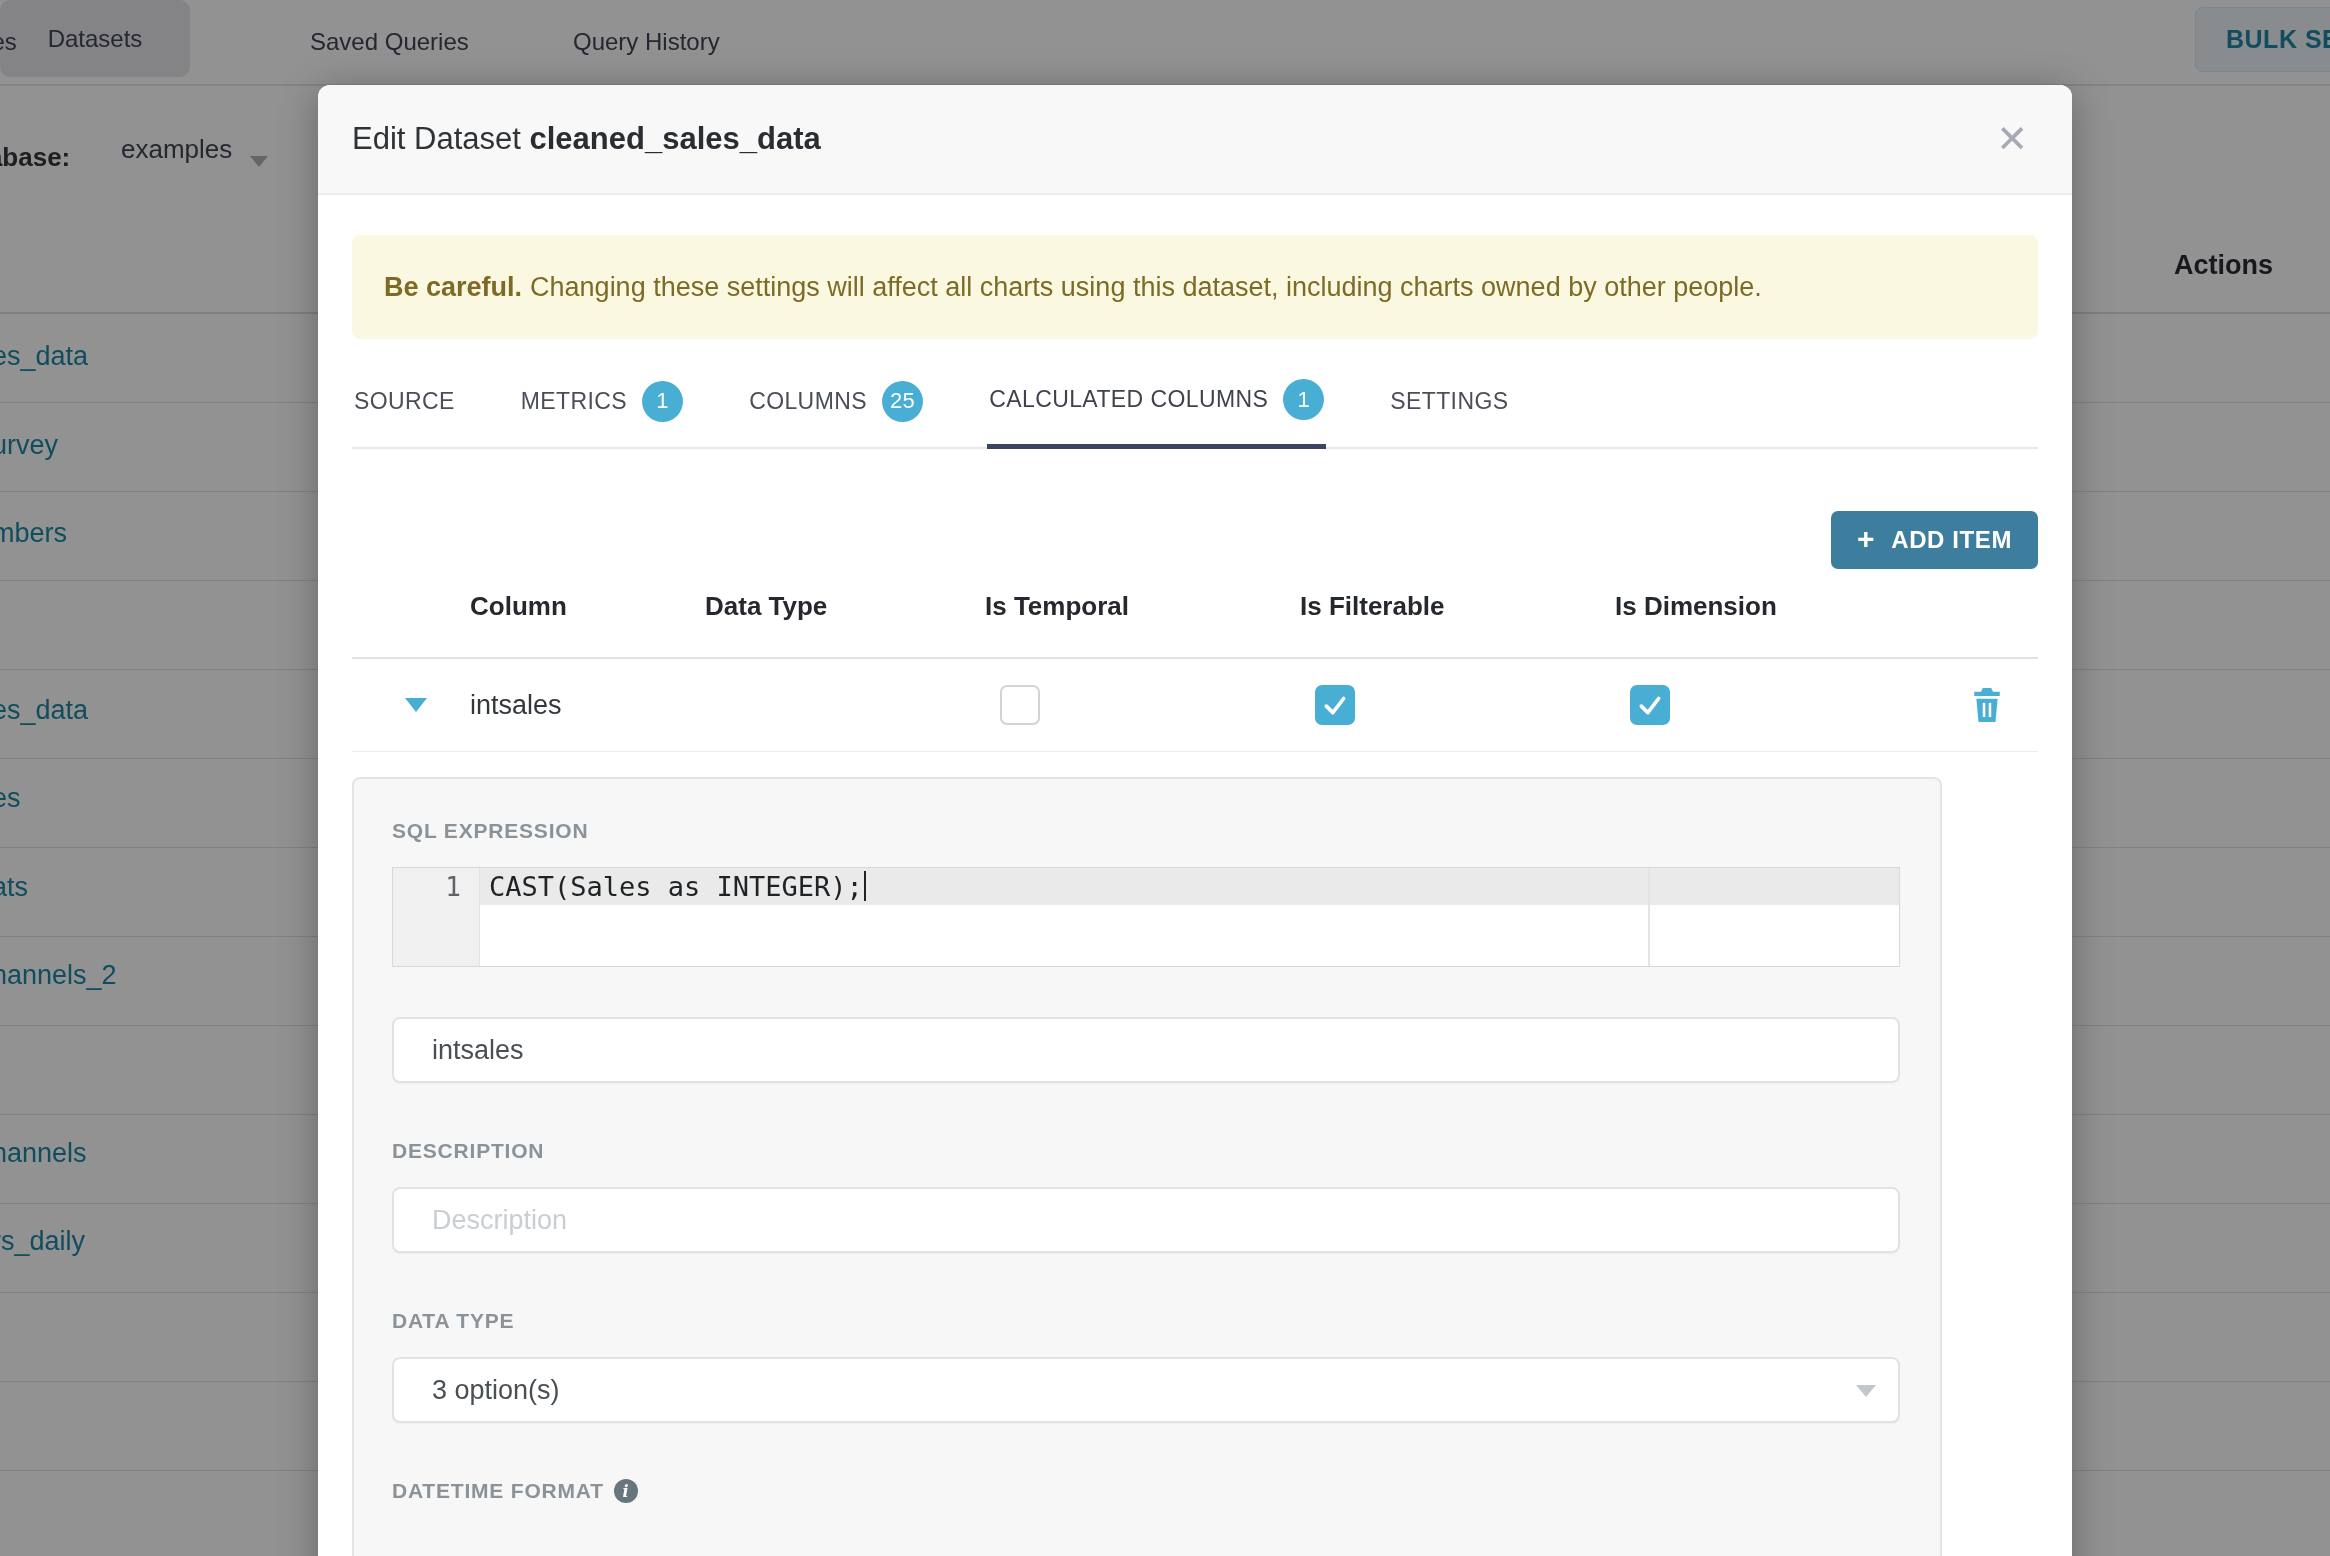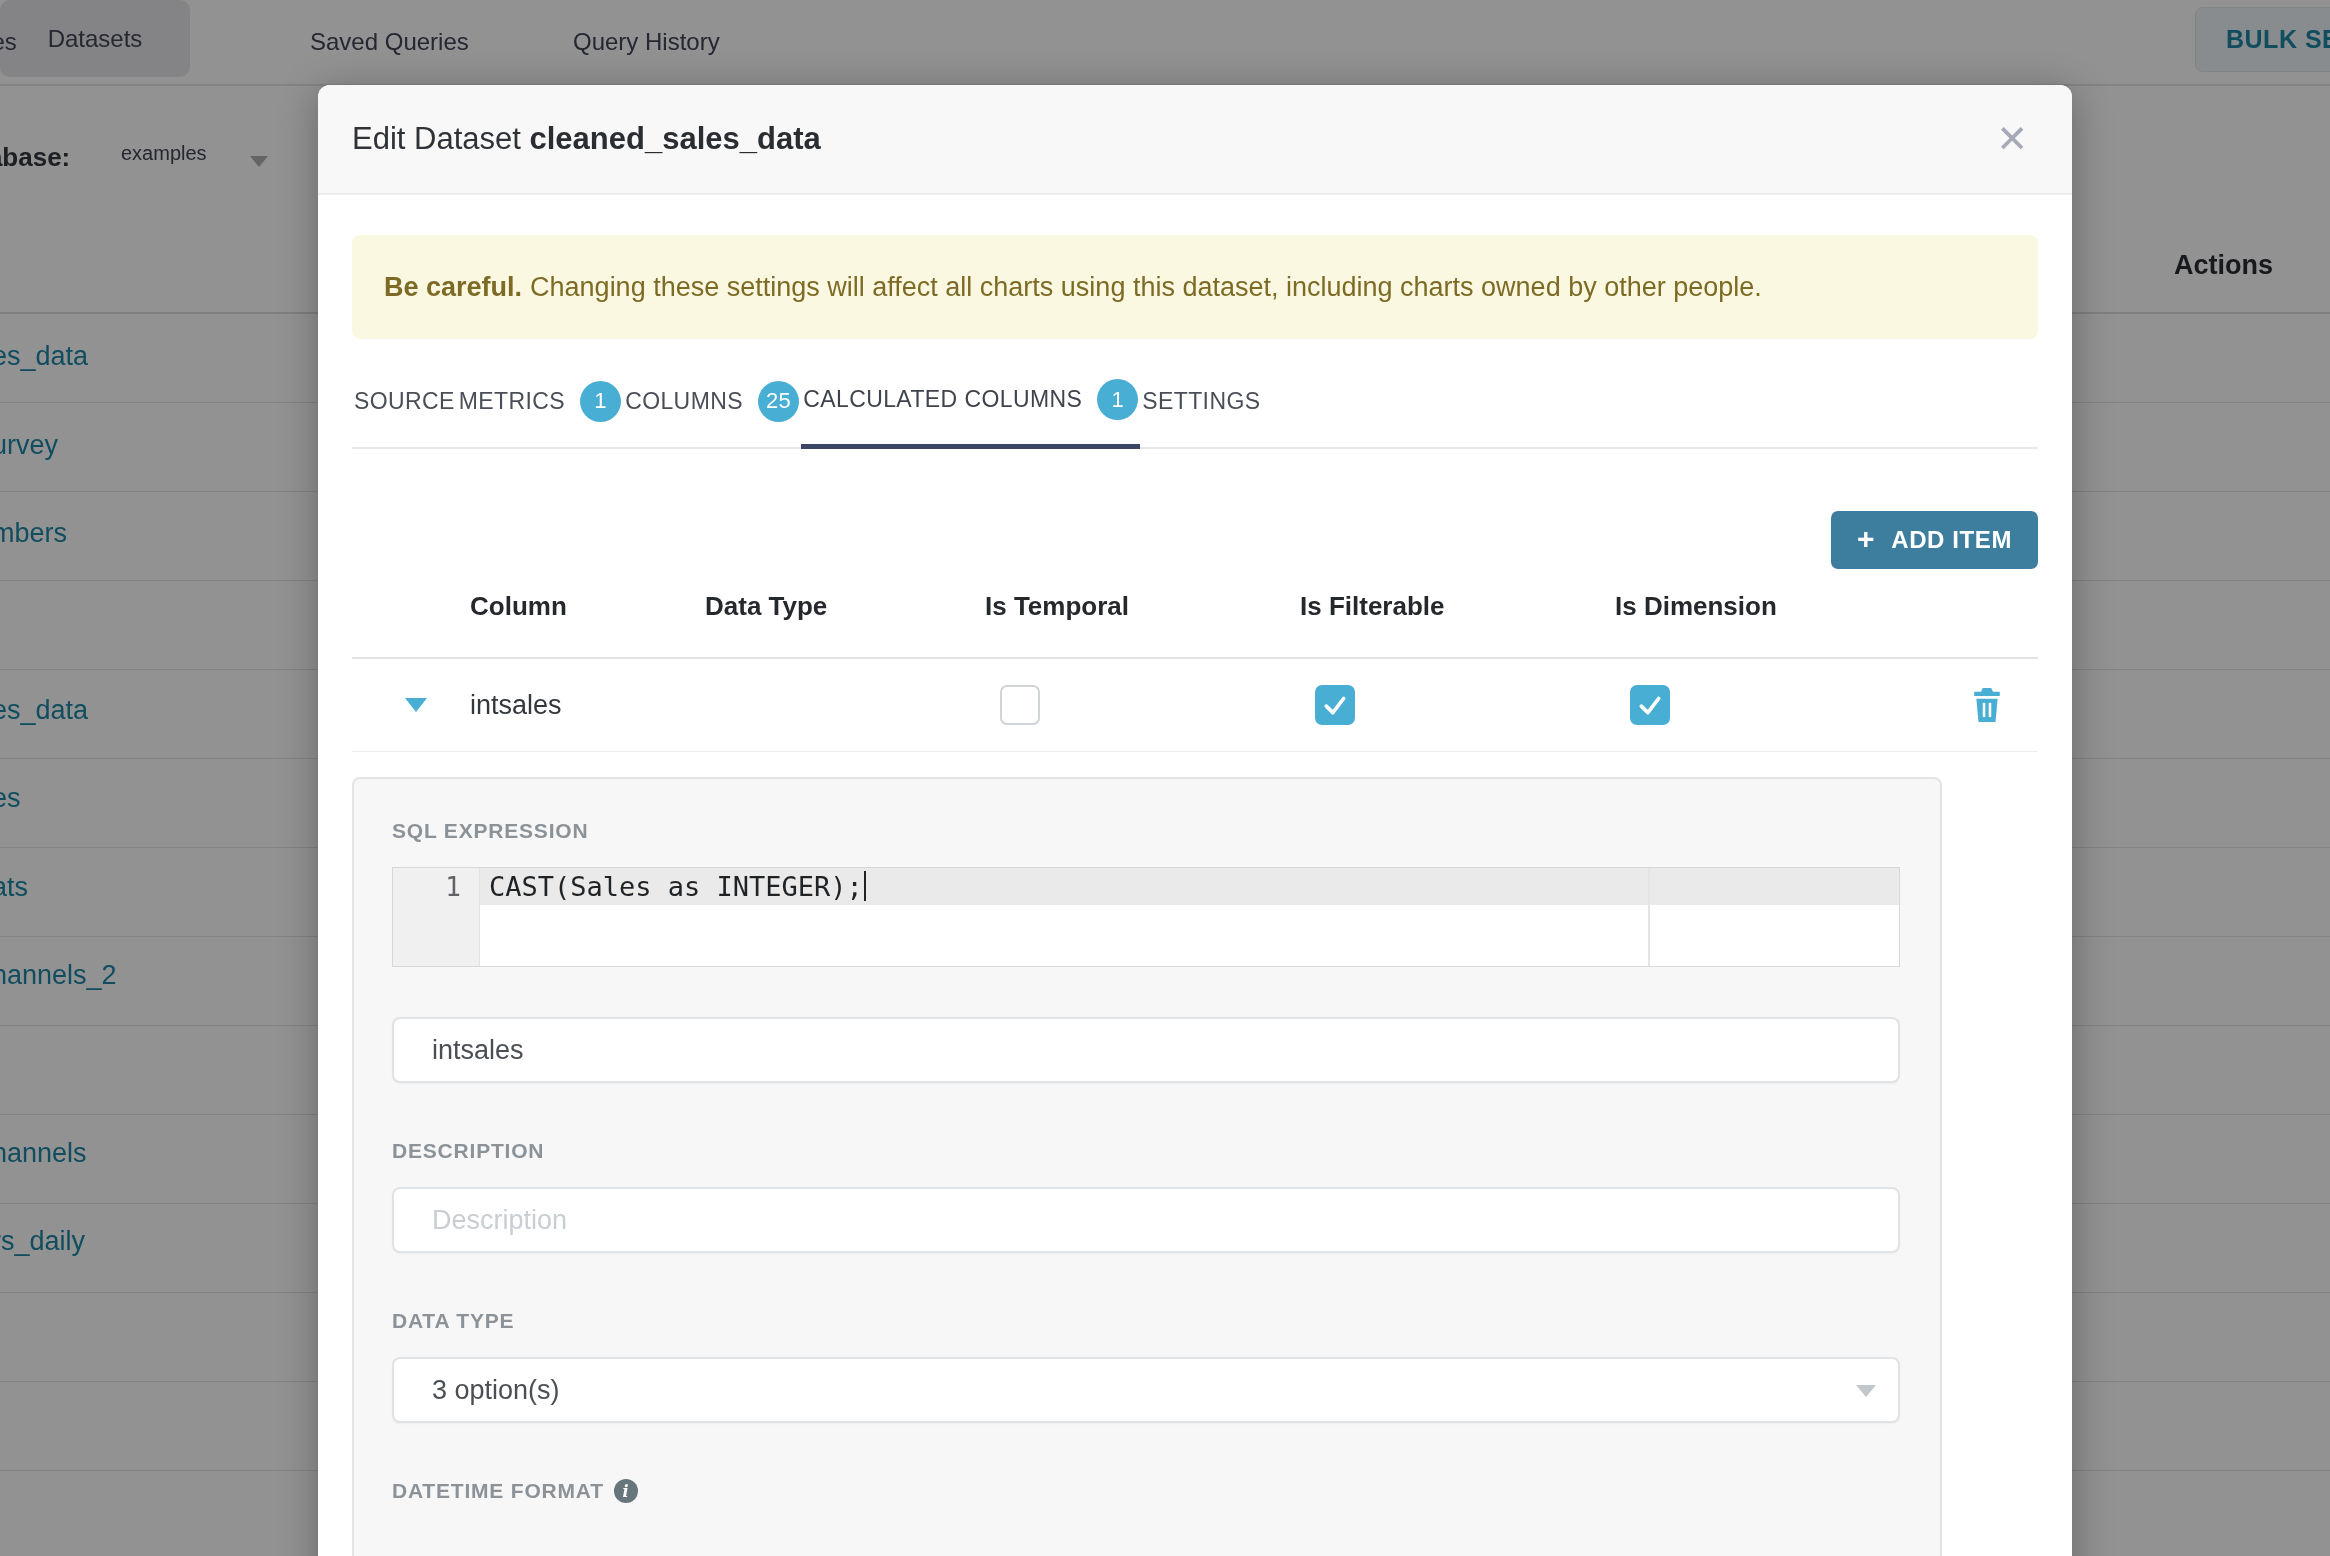--- a/index.html
+++ b/index.html
@@ -14,21 +14,21 @@
   .nav-trunc{left:-98px;}
   .nav-pill{left:78px;width:190px;top:10px;height:77px;background:#e7e7e9;border-radius:10px;
             display:flex;align-items:center;justify-content:center;font-size:24px;color:#3d4150;}
   .nav-saved{left:310px;}
   .nav-history{left:573px;}
   .bulk-btn{position:absolute;left:2195px;top:7px;height:63px;padding:0 30px;background:#eef4f6;
             border:1px solid #dde6ea;border-radius:8px;display:flex;align-items:center;
             font-size:25px;font-weight:bold;color:#1985a0;letter-spacing:.5px;white-space:nowrap;}
 
   .toolbar-label{position:absolute;left:-54px;top:142px;font-size:26px;font-weight:bold;color:#2f3337;white-space:nowrap;}
-  .toolbar-value{position:absolute;left:121px;top:142px;font-size:20px;color:#3d4150;}
+  .toolbar-value{position:absolute;left:121px;top:134px;font-size:26px;color:#3d4150;}
   .caret-down-sm{position:absolute;left:250px;top:156px;width:0;height:0;
                  border-left:9px solid transparent;border-right:9px solid transparent;border-top:11px solid #aab0b4;}
 
   .bg-actions{position:absolute;left:2174px;top:250px;font-size:27px;font-weight:bold;color:#25282c;}
   .bg-table{position:absolute;left:0;top:312px;width:2330px;}
   .bg-row{height:88px;border-bottom:1px solid #e3e3e3;}
   .bg-table{border-top:2px solid #dddddd;}
   .bg-link{position:absolute;left:-8px;font-size:27px;color:#1985a0;white-space:nowrap;}
 
   .backdrop{position:absolute;inset:0;background:rgba(6,6,10,0.44);z-index:5;}
@@ -40,21 +40,21 @@
                 display:flex;align-items:center;padding:0 34px;justify-content:flex-end;}
   .modal-title{font-size:31px;color:#2f3337;}
   .modal-title b{font-weight:bold;color:#2a2e32;}
   .modal-close{margin-left:auto;font-size:38px;color:#a6a9b6;line-height:1;cursor:default;padding:4px 10px;}
   .modal-body{padding:0 34px;}
 
   .warn{margin-top:40px;background:#fbf8e1;border-radius:8px;height:104px;display:flex;align-items:center;
         padding:0 32px;font-size:27px;color:#7d6b25;}
   .warn b{font-weight:bold;margin-right:8px;}
 
-  .tabs{margin-top:26px;display:flex;border-bottom:2px solid #e8e8e8;}
+  .tabs{margin-top:26px;display:flex;gap:62px;border-bottom:2px solid #e8e8e8;}
   .tab{display:flex;align-items:center;gap:15px;padding:14px 2px 24px 2px;font-size:23px;color:#4a4e57;
        letter-spacing:.4px;white-space:nowrap;}
   .tab.active{border-bottom:5px solid #3a4563;margin-bottom:-2px;color:#3f434c;}
   .badge{min-width:41px;height:41px;padding:0 8px;box-sizing:border-box;border-radius:21px;background:#49aed3;
          color:#fff;font-size:22px;display:flex;align-items:center;justify-content:center;}
 
   .additem-row{display:flex;justify-content:flex-end;margin-top:62px;}
   .add-btn{height:58px;background:#3d7e9e;border-radius:7px;display:flex;align-items:center;gap:16px;
            padding:0 26px;color:#fff;font-size:24px;font-weight:bold;letter-spacing:.6px;}
   .add-btn .plus{font-size:30px;font-weight:bold;line-height:1;margin-top:-3px;}

